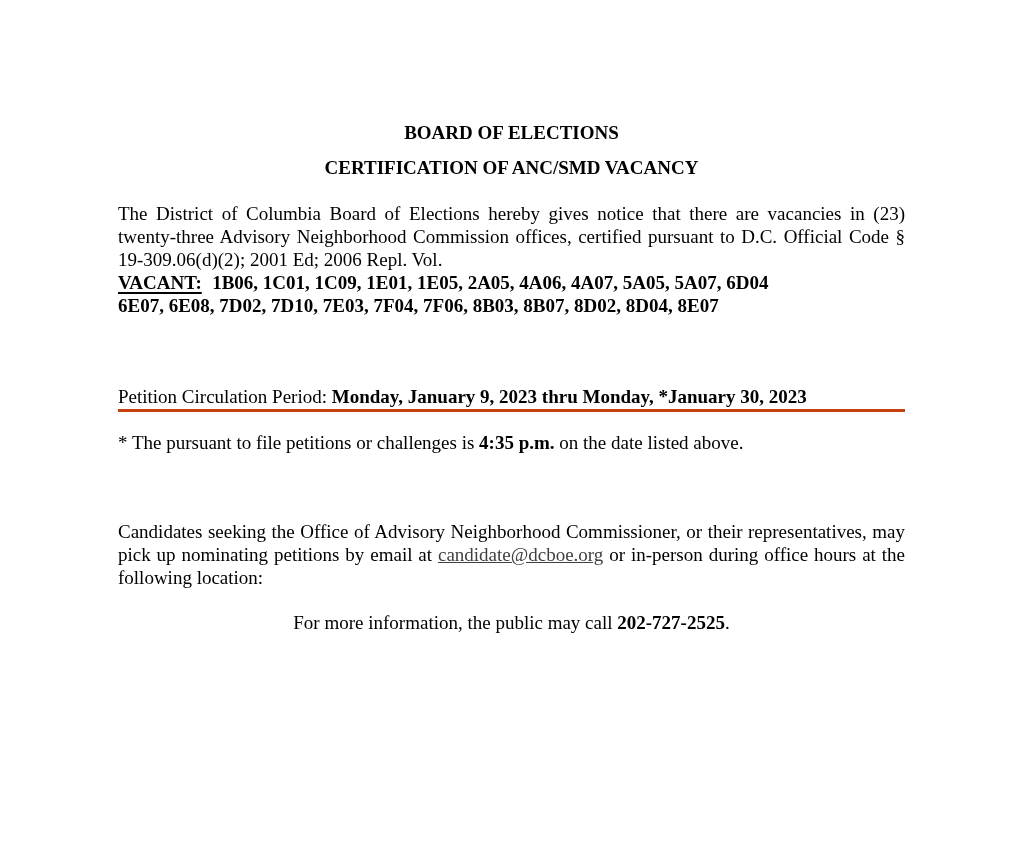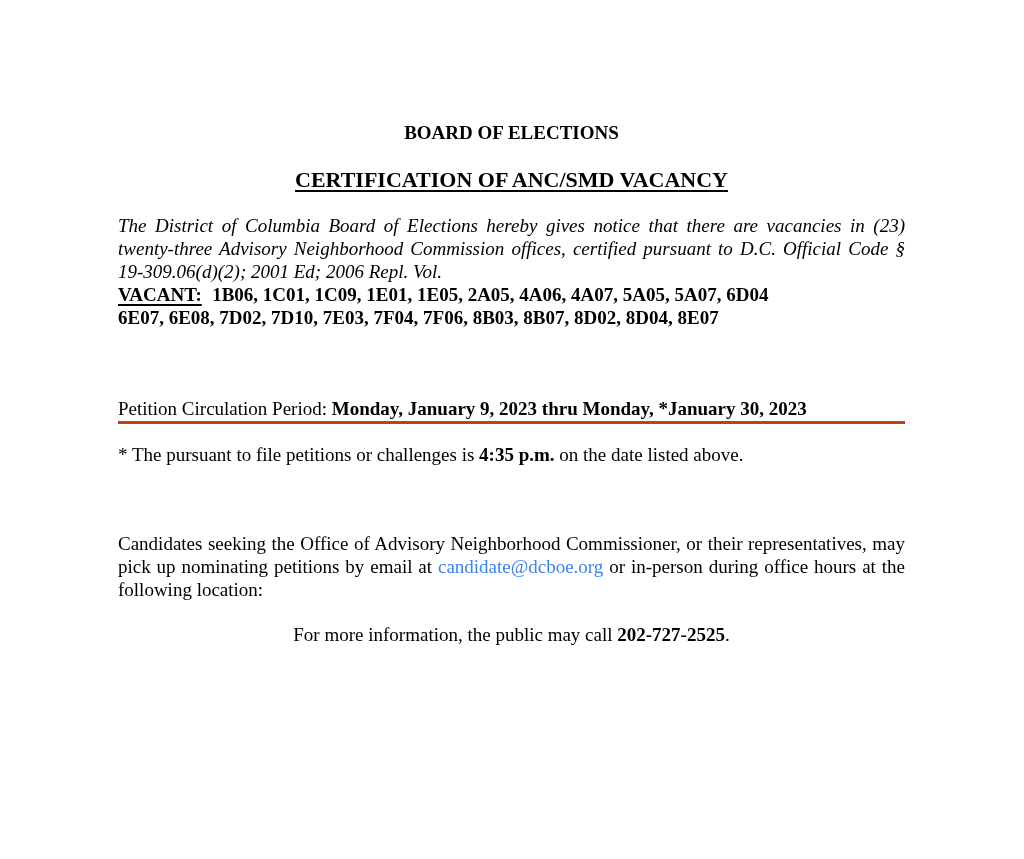--- a/index.html
+++ b/index.html
@@ -20,37 +20,35 @@
     line-height: 23px;
     overflow: hidden;
   }
   .title {
     margin: 0;
     font-size: 19px;
     font-weight: bold;
     text-align: center;
   }
   .subtitle {
-    margin: 24px 0 0 0;
-    font-size: 22px;
+    margin: 12px 0 0 0;
+    font-size: 19px;
     font-weight: bold;
     text-align: center;
-    text-decoration: underline;
     text-decoration-thickness: 2px;
     text-underline-offset: 3px;
   }
   .para {
     margin: 0;
   }
   .justify {
     text-align: justify;
   }
   .notice-para {
     margin-top: 23px;
-    font-style: italic;
   }
   .vacant {
     font-weight: bold;
   }
   .vacant-line {
     white-space: pre-wrap;
   }
   .vacant-label {
     text-decoration: underline;
     text-decoration-thickness: 2px;
@@ -68,21 +66,22 @@
   .b {
     font-weight: bold;
   }
   .deadline {
     margin: 19px 0 0 0;
   }
   .pickup-para {
     margin-top: 66px;
   }
   .link {
-    color: #3b82f6;
+    color: #404040;
+    text-decoration: underline;
     cursor: pointer;
   }
   .address {
     margin-top: 48px;
     text-align: center;
     font-weight: bold;
   }
   .address-line {
     white-space: pre-wrap;
   }

